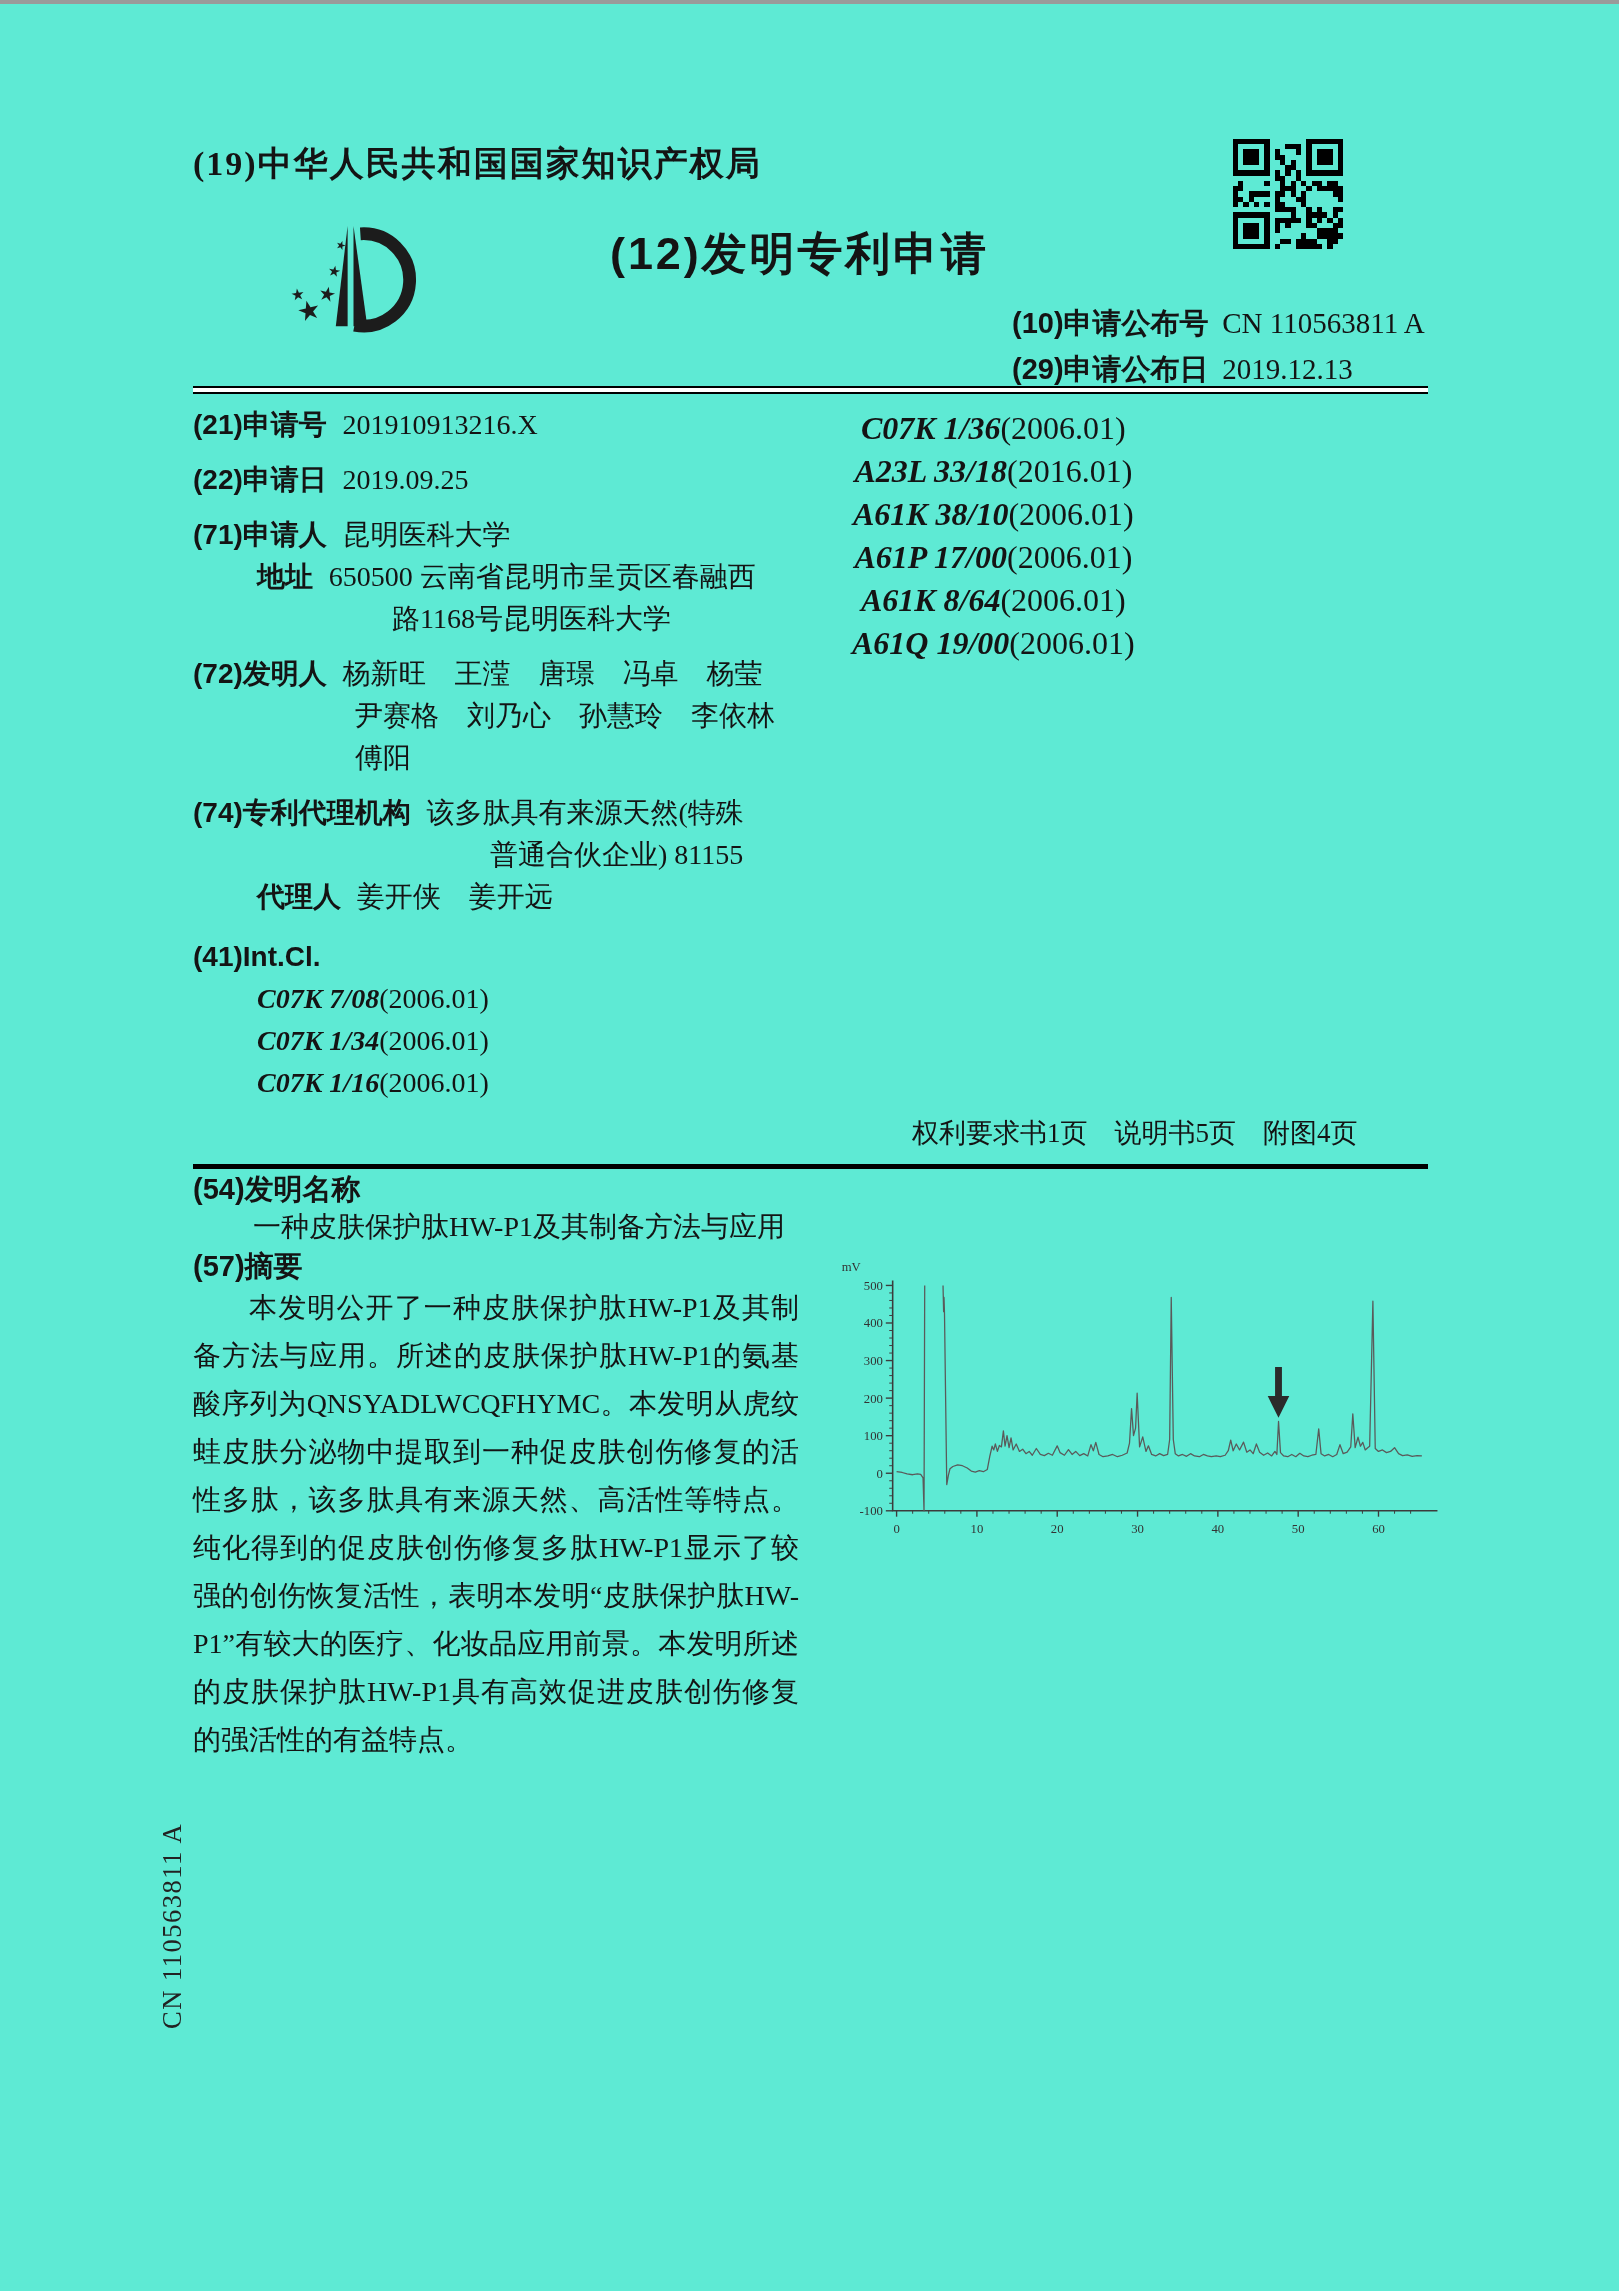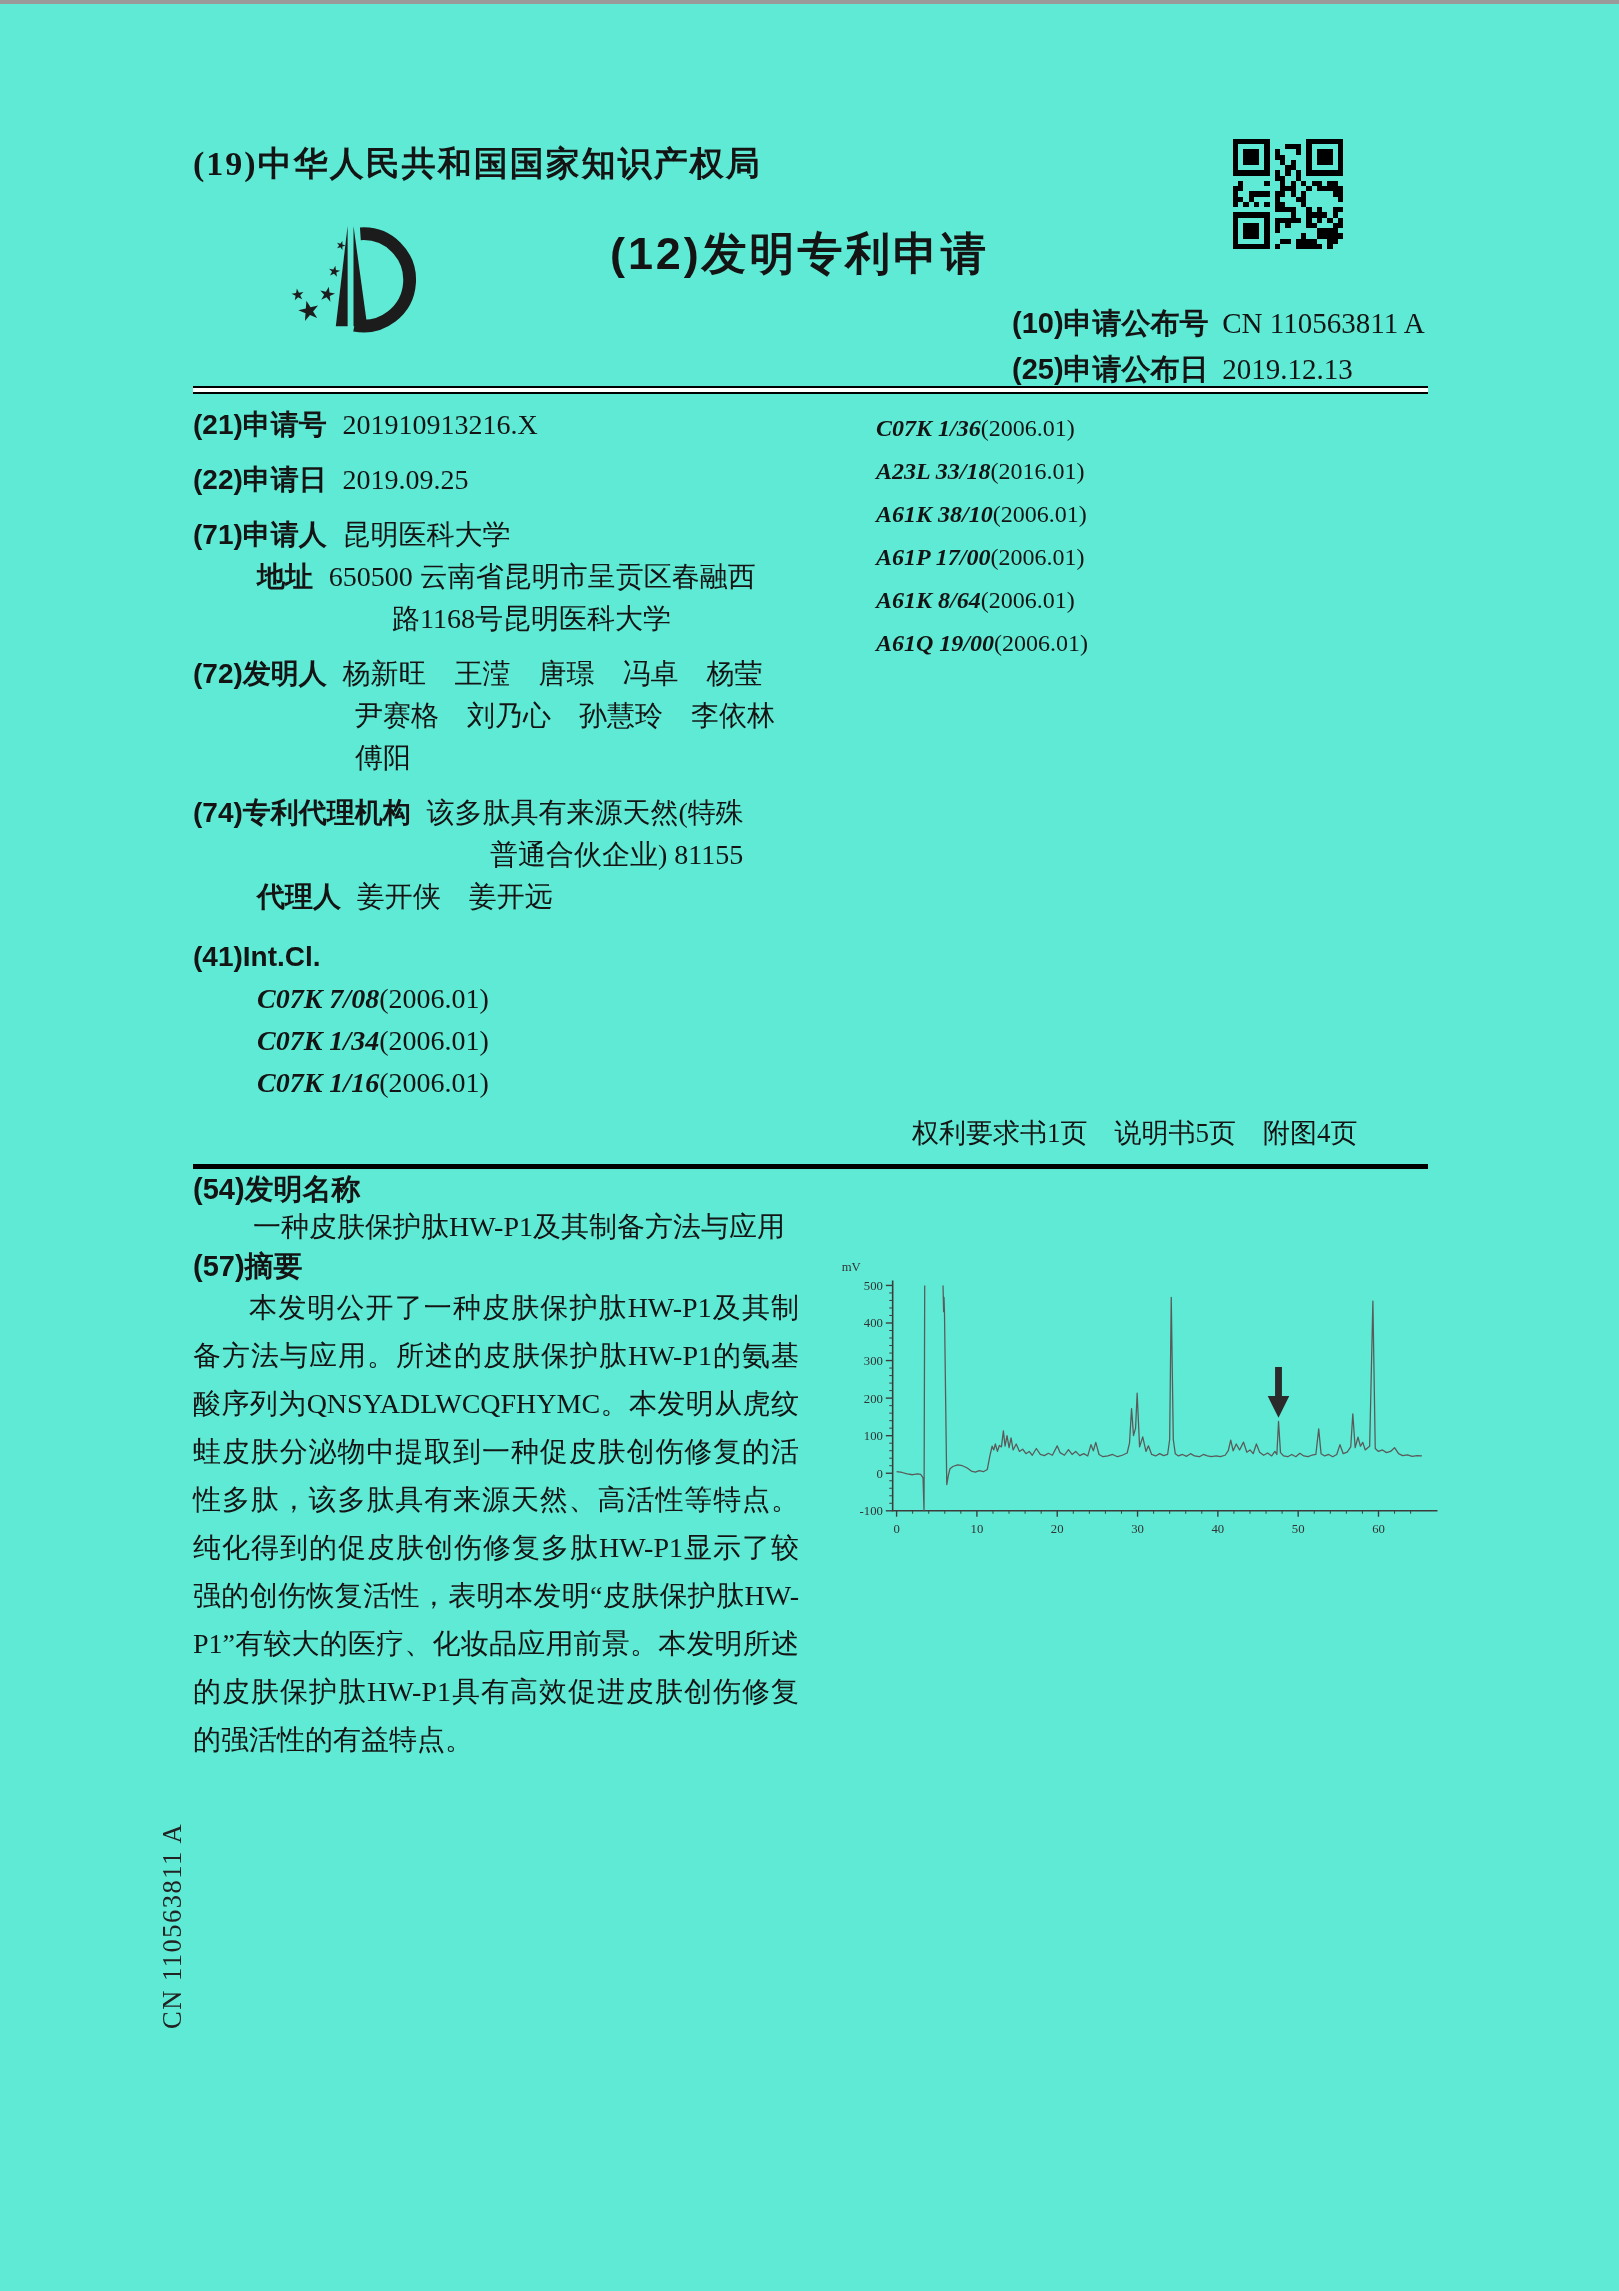--- a/index.html
+++ b/index.html
@@ -13,21 +13,21 @@
   .authority{left:193px;top:137px;font-size:34px;font-weight:700;letter-spacing:2px;}
   .doctype{left:610px;top:220px;font-size:45px;font-weight:700;letter-spacing:2.9px;}
   .publine{font-size:29px;}
   .publine .val{margin-left:13.7px;}
   .rule-double{left:193px;width:1235px;height:2.9px;border-top:2.9px solid #000;border-bottom:2.9px solid #000;padding-top:1px;background:#fff;}
   .rule-thick{left:193px;width:1235px;height:4.9px;background:#000;}
   .row{position:absolute;font-size:28px;white-space:nowrap;}
   .row .lbl{margin-right:15.7px;}
   .ipc-code{font-style:italic;font-weight:700;}
   .ipc-ver{font-style:normal;font-weight:400;}
-  .rightcol{left:876px;top:403px;font-size:24px;line-height:43px;}
+  .rightcol{left:852px;top:403px;font-size:32px;line-height:43px;text-align:center;}
   .rightcol div{white-space:nowrap;}
   .pages{left:912px;top:1111px;font-size:27px;white-space:nowrap;}
   .sec-label{font-size:29px;}
   .title-line{left:253px;top:1204px;font-size:28px;white-space:nowrap;}
   .abstract{left:193px;top:1280px;width:606px;font-size:28px;line-height:48px;
             text-align:justify;text-indent:2em;}
   .side-code{left:157px;top:2025px;transform:rotate(-90deg);transform-origin:0 0;
              font-size:26.5px;letter-spacing:1.5px;white-space:nowrap;color:#222;}
   svg text{font-family:"Liberation Serif",serif;}
 </style>
@@ -50,21 +50,21 @@
       <path d="M92,12 a47,47 0 1 1 -6,93" fill="none" stroke="#1c1c1c" stroke-width="13"></path>
     </g>
   </svg>
 
   <div class="abs doctype nowrap sans">(12)发明专利申请</div>
 
   <div class="abs publine nowrap" style="left:1012px;top:300px">
     <span class="lbl">(10)申请公布号</span><span class="val">CN 110563811 A</span>
   </div>
   <div class="abs publine nowrap" style="left:1012px;top:346px">
-    <span class="lbl">(25)申请公布日</span><span class="val">2019.12.13</span>
+    <span class="lbl">(29)申请公布日</span><span class="val">2019.12.13</span>
   </div>
 
   <svg class="abs" style="left:1233px;top:135px" width="110" height="110" viewBox="0 0 21 21" id="qr" shape-rendering="crispEdges">
       <rect x="10" y="1" width="1" height="1" fill="#000"></rect>
       <rect x="11" y="1" width="1" height="1" fill="#000"></rect>
       <rect x="12" y="1" width="1" height="1" fill="#000"></rect>
       <rect x="8" y="2" width="1" height="1" fill="#000"></rect>
       <rect x="12" y="2" width="1" height="1" fill="#000"></rect>
       <rect x="8" y="3" width="1" height="1" fill="#000"></rect>
       <rect x="9" y="3" width="1" height="1" fill="#000"></rect>

